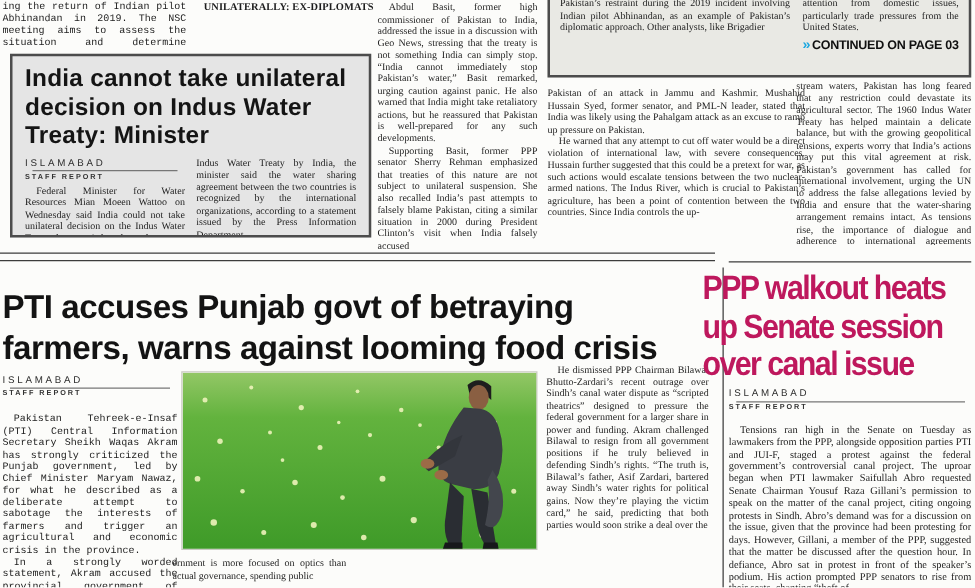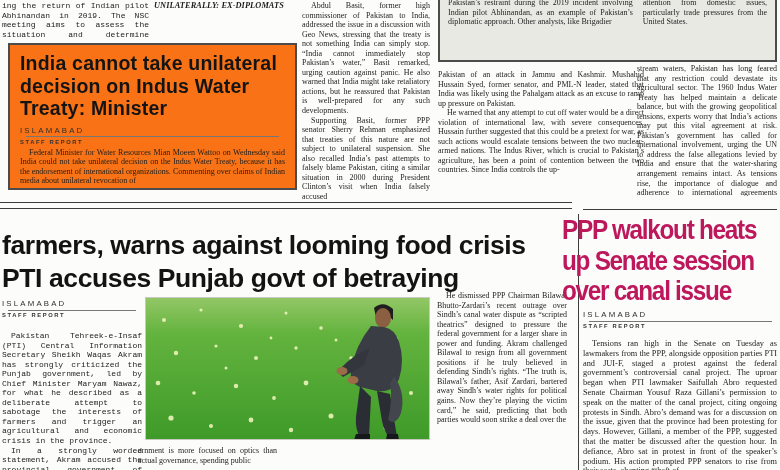--- a/index.html
+++ b/index.html
@@ -5,23 +5,23 @@
   html,body{margin:0;padding:0;}
   body{width:780px;height:470px;position:relative;overflow:hidden;background:#fcfcfa;
        font-family:"Liberation Serif", serif;color:#1d1d1d;}
   .abs{position:absolute;box-sizing:border-box;}
   .body-col{overflow:hidden;font-size:8px;line-height:9.55px;text-align:justify;}
   .p{margin:0;}
   .ind{text-indent:9px;}
   
   .c1{left:2px;top:1px;width:147px;height:38px;font-family:Liberation Mono, monospace;}
   .c2{left:154px;top:1px;width:145px;height:38px;}
-  .mini-head{font-weight:bold;text-align:left;font-size:8.3px;letter-spacing:.1px;margin:0 0 19px 0;font-style:italic;}
-  
-  .indus-box{left:8px;top:43px;width:289px;height:147px;border:2px solid #4c4c4c;background:#f97316;
+  .mini-head{font-weight:bold;text-align:right;font-size:8.3px;letter-spacing:.1px;margin:0 0 19px 0;}
+  
+  .indus-box{left:8px;top:43px;width:289px;height:147px;border:2px solid #4c4c4c;background:#e5e5e5;
              padding:7px 10px 4px 10px;overflow:hidden;}
   .indus-headline{font-family:"Liberation Sans",sans-serif;font-weight:bold;font-size:19.5px;
                   line-height:22.5px;letter-spacing:.2px;color:#141414;margin:0;}
   .box-cols{display:flex;gap:9px;margin-top:6px;}
   .box-cols>div{flex:1;min-width:0;}
   
   .dateline{font-family:"Liberation Sans",sans-serif;margin-bottom:3px;}
   .city{font-size:7.8px;letter-spacing:2.2px;color:#2e2e2e;}
   .dl-rule{border-top:1px solid #777;margin:1.5px 6px 1.5px 6px;}
   .byline{font-size:5.8px;font-weight:bold;letter-spacing:1.6px;color:#333;}
@@ -73,55 +73,60 @@
     <div>
       <div class="dateline">
         <div class="city">ISLAMABAD</div>
         <div class="dl-rule"></div>
         <div class="byline">STAFF REPORT</div>
       </div>
       <div class="body-col">
         <p class="p ind">Federal Minister for Water Resources Mian Moeen Wattoo on Wednesday said India could not take unilateral decision on the Indus Water Treaty, because it has the endorsement of international organizations. Commenting over claims of Indian media about unilateral revocation of</p>
       </div>
     </div>
+    <div class="body-col">
+      <p class="p">Indus Water Treaty by India, the minister said the water sharing agreement between the two countries is recognized by the international organizations, according to a statement issued by the Press Information Department.</p>
+
+    </div>
   </div>
 </div>
 
 <div class="abs body-col c3">
   <p class="p ind">Abdul Basit, former high commissioner of Pakistan to India, addressed the issue in a discussion with Geo News, stressing that the treaty is not something India can simply stop. “India cannot immediately stop Pakistan’s water,” Basit remarked, urging caution against panic. He also warned that India might take retaliatory actions, but he reassured that Pakistan is well-prepared for any such developments.</p>
   <p class="p ind">Supporting Basit, former PPP senator Sherry Rehman emphasized that treaties of this nature are not subject to unilateral suspension. She also recalled India’s past attempts to falsely blame Pakistan, citing a similar situation in 2000 during President Clinton’s visit when India falsely accused</p>
 </div>
 
 <div class="abs grey-box">
   <div class="gb-left body-col">
     <p class="p">Pakistan’s restraint during the 2019 incident involving Indian pilot Abhinandan, as an example of Pakistan’s diplomatic approach. Other analysts, like Brigadier</p>
   </div>
   <div class="gb-right">
     <div class="body-col">
       <p class="p">attention from domestic issues, particularly trade pressures from the United States.</p>
     </div>
+    <div class="continued"><span class="chev">»</span><span>CONTINUED ON PAGE 03</span></div>
   </div>
 </div>
 
 <div class="abs body-col c4">
   <p class="p">Pakistan of an attack in Jammu and Kashmir. Mushahid Hussain Syed, former senator, and PML-N leader, stated that India was likely using the Pahalgam attack as an excuse to ramp up pressure on Pakistan.</p>
   <p class="p ind">He warned that any attempt to cut off water would be a direct violation of international law, with severe consequences. Hussain further suggested that this could be a pretext for war, as such actions would escalate tensions between the two nuclear-armed nations. The Indus River, which is crucial to Pakistan’s agriculture, has been a point of contention between the two countries. Since India controls the up-</p>
 </div>
 <div class="abs body-col c5">
   <p class="p">stream waters, Pakistan has long feared that any restriction could devastate its agricultural sector. The 1960 Indus Water Treaty has helped maintain a delicate balance, but with the growing geopolitical tensions, experts worry that India’s actions may put this vital agreement at risk. Pakistan’s government has called for international involvement, urging the UN to address the false allegations levied by India and ensure that the water-sharing arrangement remains intact. As tensions rise, the importance of dialogue and adherence to international agreements becomes more crucial than ever.</p>
 </div>
 
 <div class="abs hr1"></div>
 <div class="abs hr2"></div>
 <div class="abs hr-right"></div>
 <div class="abs vr"></div>
 
 <div class="abs pti-headline">
+  <div>PTI accuses Punjab govt of betraying</div>
   <div>farmers, warns against looming food crisis</div>
-  <div>PTI accuses Punjab govt of betraying</div>
 </div>
 
 <div class="abs pti-dateline">
   <div class="dateline">
     <div class="city">ISLAMABAD</div>
     <div class="dl-rule"></div>
     <div class="byline">STAFF REPORT</div>
   </div>
 </div>
 

